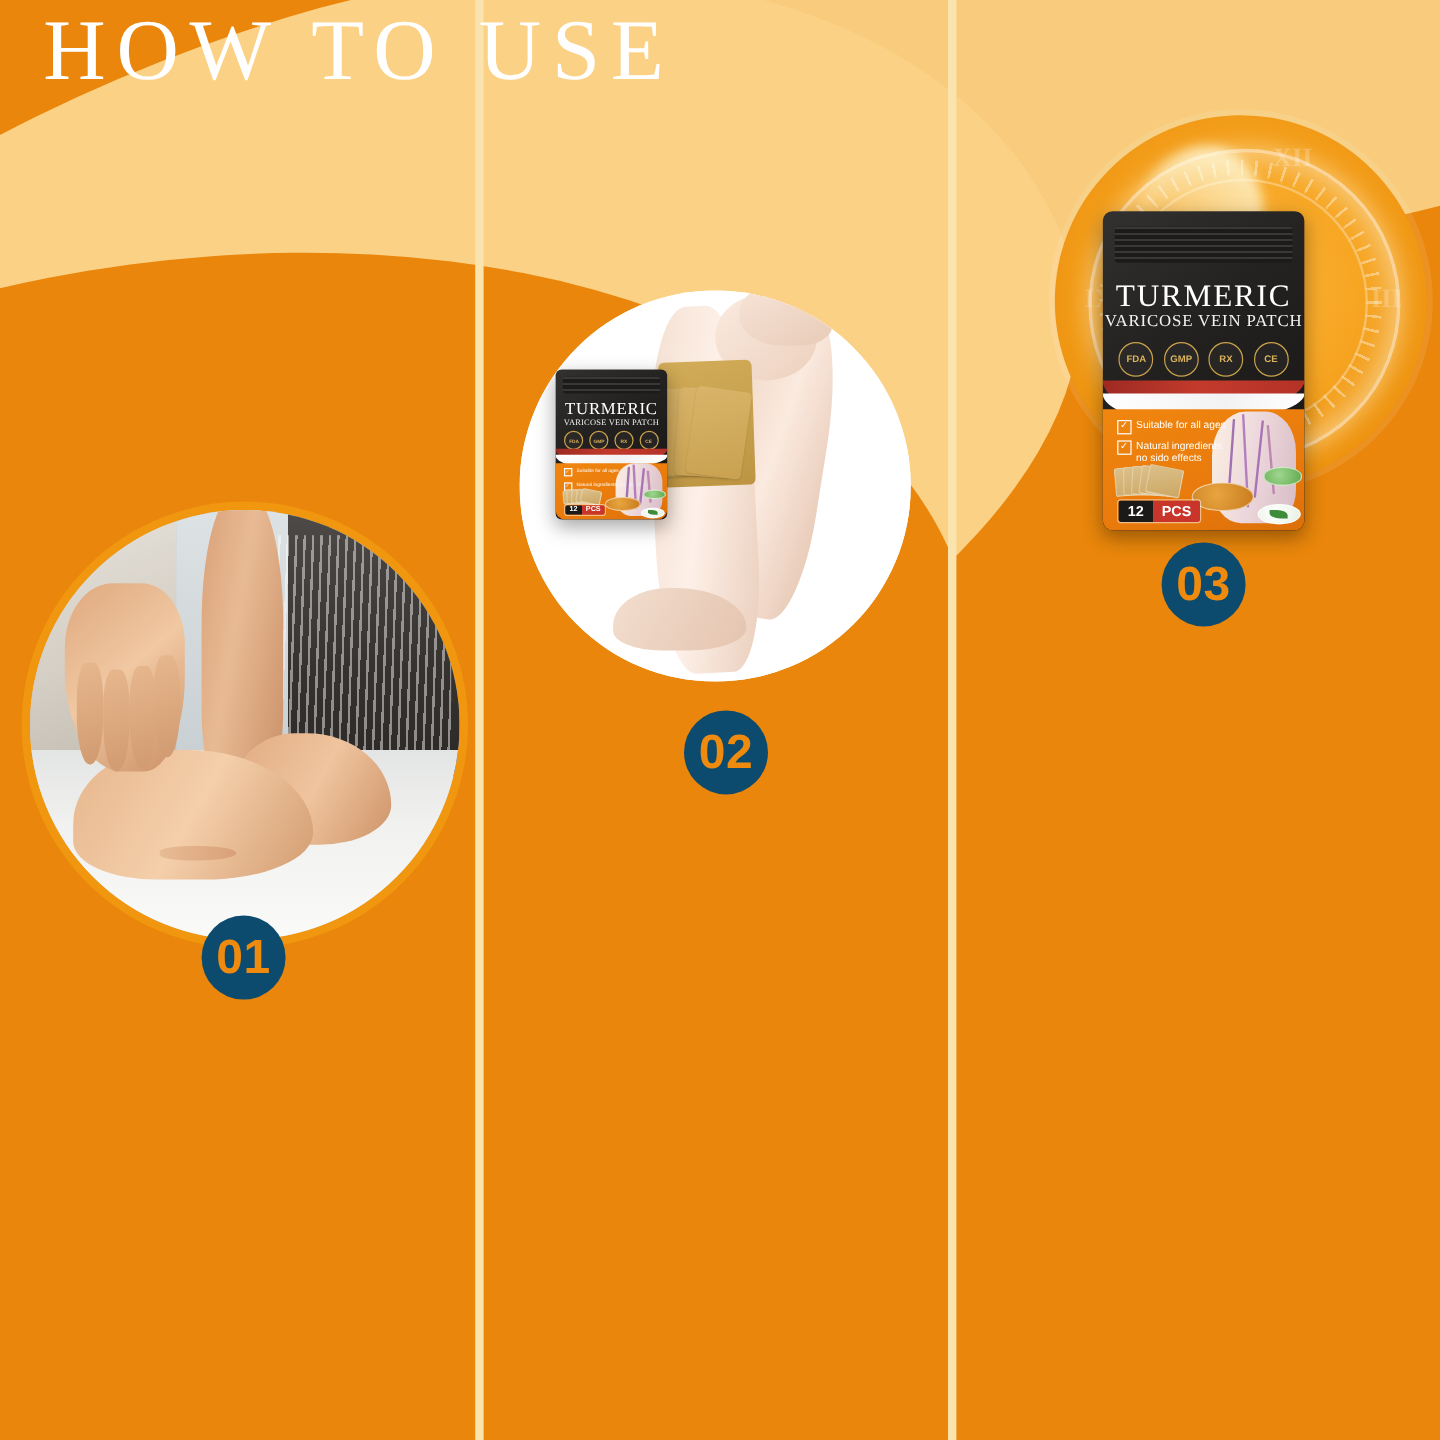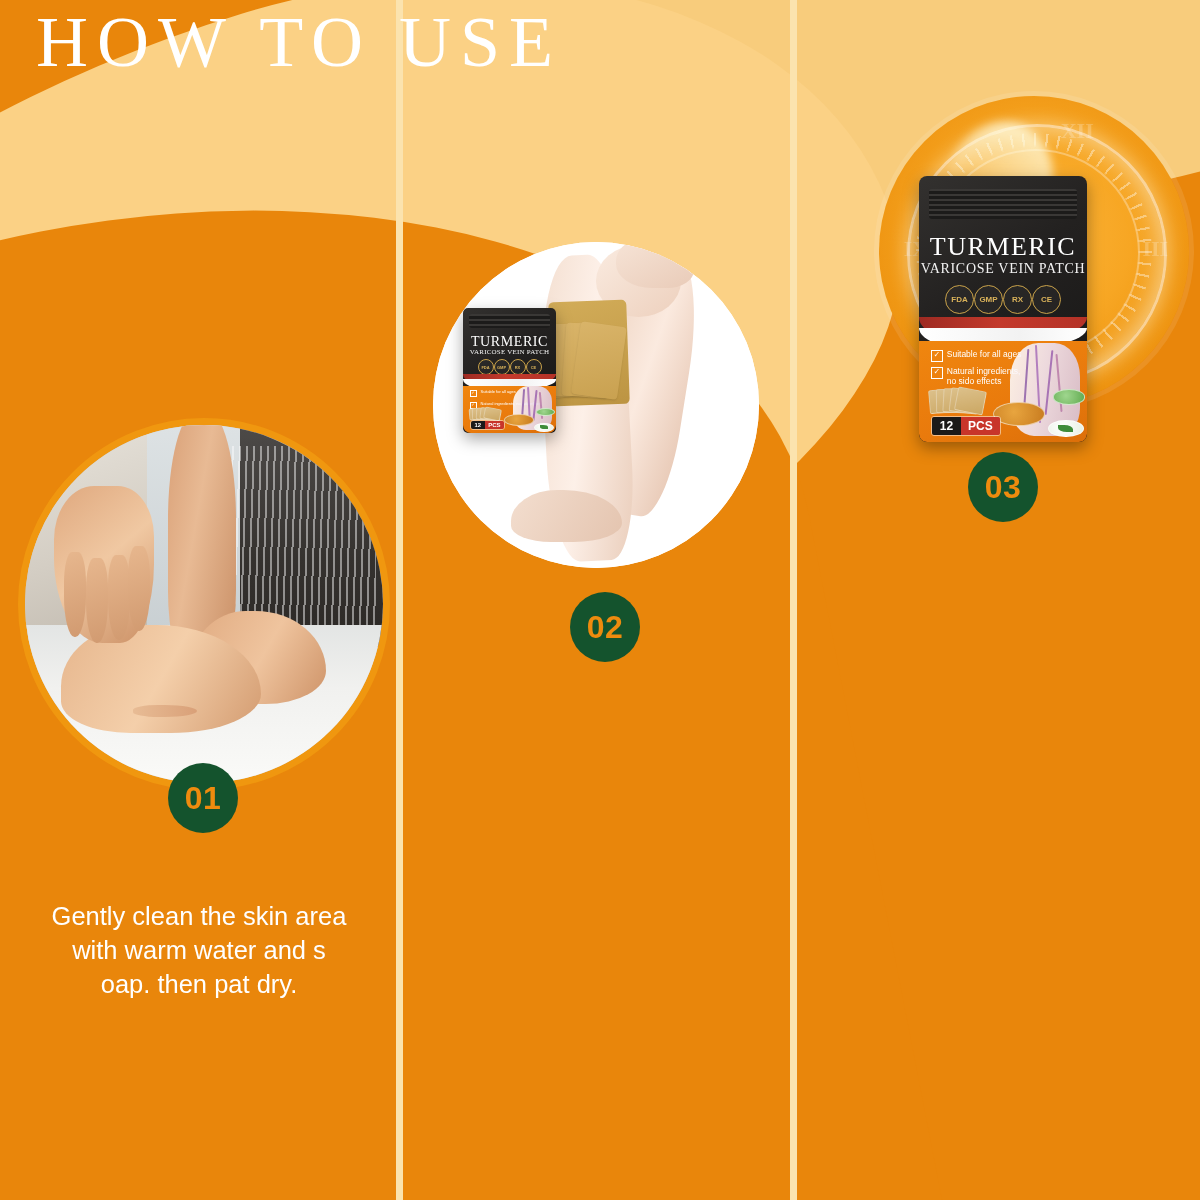--- a/index.html
+++ b/index.html
@@ -336,21 +336,21 @@
     text-align: center;
     color: #F2F2F2;
     font-family: "Liberation Serif", "DejaVu Serif", serif;
     letter-spacing: 0.7px;
   }
   .pkg-large .pkg-sub { font-size: 14px; }
   .pkg-small .pkg-sub { font-size: 7px; letter-spacing: 0.2px; }
 
   .badges {
     position: absolute; left: 8%; right: 8%; top: 41%;
-    display: flex; justify-content: center; align-items: center;
+    display: flex; justify-content: space-between; align-items: center;
   }
   .badge {
     border-radius: 50%;
     border: 1px solid #C9A24A;
     color: #D9B25A;
     display: flex; align-items: center; justify-content: center;
     font-weight: 700;
     background: rgba(255,255,255,0.03);
   }
   .pkg-large .badge { width: 27px; height: 27px; font-size: 8px; }
@@ -470,26 +470,26 @@
   .pkg-large .pcs-label { padding: 2px 7px; font-size: 12px; }
   .pkg-small .pcs-num   { padding: 1px 4px; font-size: 6px; }
   .pkg-small .pcs-label { padding: 1px 3px; font-size: 6px; }
 
   
   .step-badge {
     position: absolute;
     width: 70px;
     height: 70px;
     border-radius: 50%;
-    background: #14532d;
+    background: #0c4a6e;
     color: #EE8B0E;
     display: flex;
     align-items: center;
     justify-content: center;
-    font-size: 32px;
+    font-size: 40px;
     font-weight: 700;
     letter-spacing: 0.5px;
     z-index: 30;
   }
   .badge-1 { left: 168px; top: 763px; }
   .badge-2 { left: 570px; top: 592px; }
   .badge-3 { left: 968px; top: 452px; }
 
   
   .caption {
@@ -668,17 +668,14 @@
           <span class="pcs-label">PCS</span>
         </div>
       </div>
     </div>
   </div>
 
   <div class="step-badge badge-1">01</div>
   <div class="step-badge badge-2">02</div>
   <div class="step-badge badge-3">03</div>
 
-  <div class="caption caption-1">Gently clean the skin area
-with warm water and s
-oap. then pat dry.</div>
 
 </div>
 
 </body></html>

